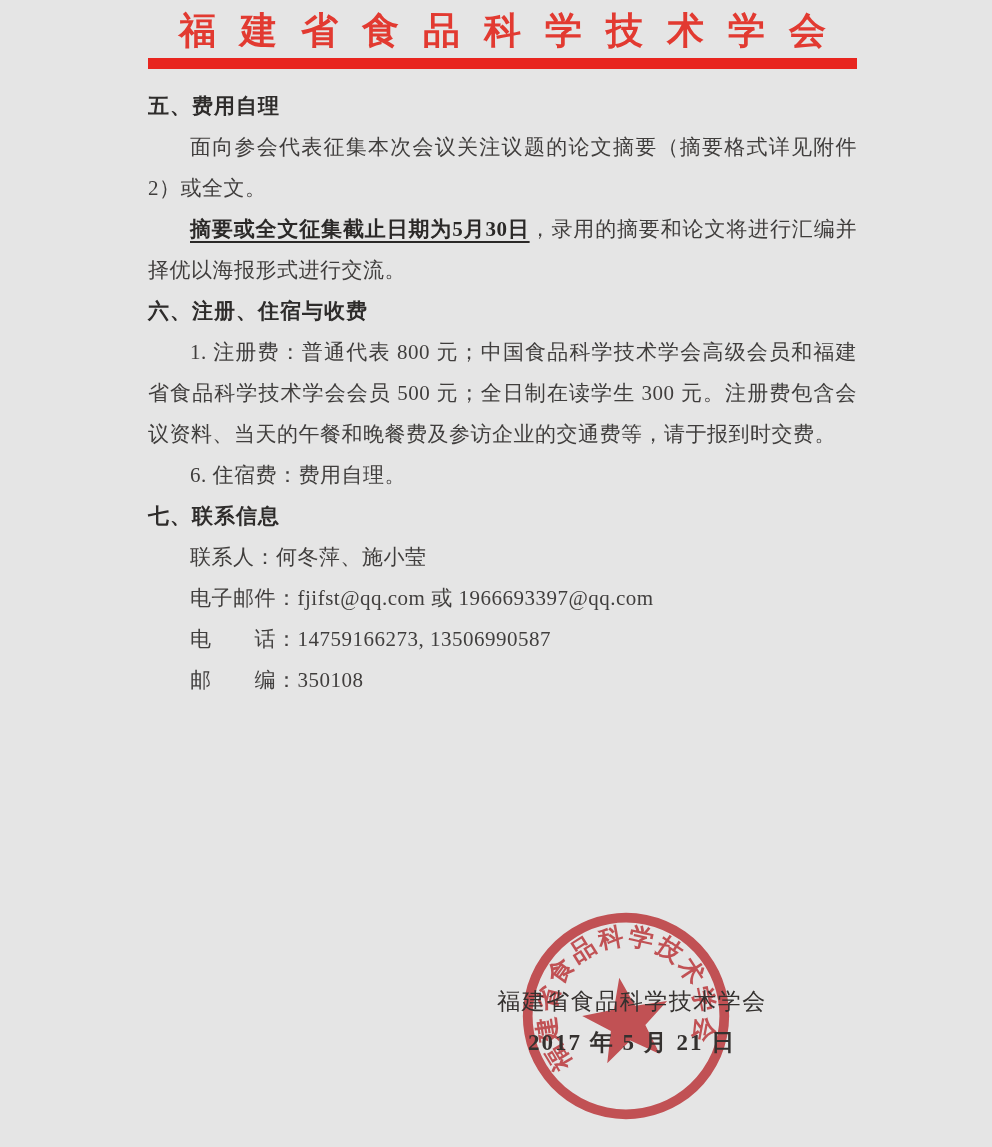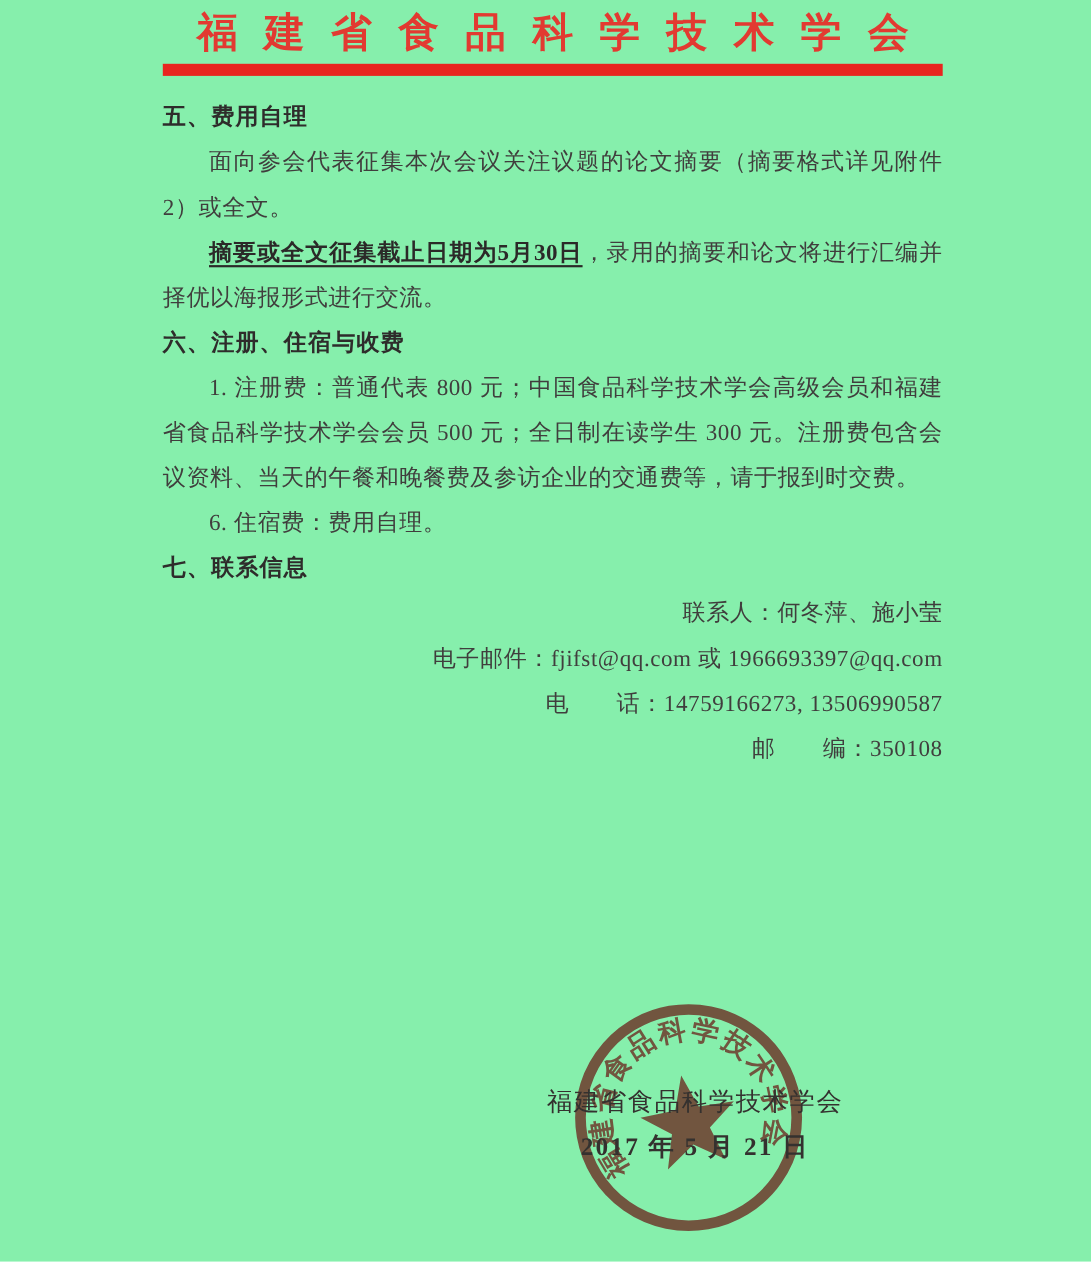--- a/index.html
+++ b/index.html
@@ -8,21 +8,21 @@
     --seal-red:#cf3a3e;
     --ink:#403e3d;
   }
   *{box-sizing:border-box;}
   html,body{margin:0;padding:0;}
   body{
     width:992px;height:1147px;overflow:hidden;background:#ffffff;
     font-family:"Liberation Serif","DejaVu Serif",serif;
     position:relative;
   }
-  .page{position:absolute;inset:0;background:#86efac;}
+  .page{position:absolute;inset:0;background:#e5e5e5;}
 
   
   .letterhead{position:absolute;left:148px;top:8px;width:709px;}
   .letterhead-title{
     color:var(--brand-red,#e23a31);
     font-size:37px;line-height:46px;font-weight:600;
     text-align:center;letter-spacing:24px;text-indent:24px;
     white-space:nowrap;
   }
   .letterhead-rule{height:11px;margin-top:4px;background:var(--bar-red,#e8251f);}
@@ -31,21 +31,21 @@
   .content{
     position:absolute;left:148px;top:86px;width:709px;
     font-size:21px;line-height:41px;color:var(--ink,#403e3d);
     text-align:justify;
   }
   .content h2{
     font-size:21px;line-height:41px;margin:0;font-weight:700;color:#2e2c2b;
     text-align:left;letter-spacing:1px;
   }
   .content p{margin:0;text-indent:2em;letter-spacing:0.5px;}
-  .content p.contact-line{text-align:right;}
+  .content p.contact-line{text-align:left;}
   .emph{
     font-weight:700;color:#2b2928;
     text-decoration:underline;text-underline-offset:5px;
     text-decoration-thickness:1.5px;
   }
 
   
   .signature{
     position:absolute;left:497px;top:988px;width:270px;
     text-align:center;color:#34312f;z-index:3;

